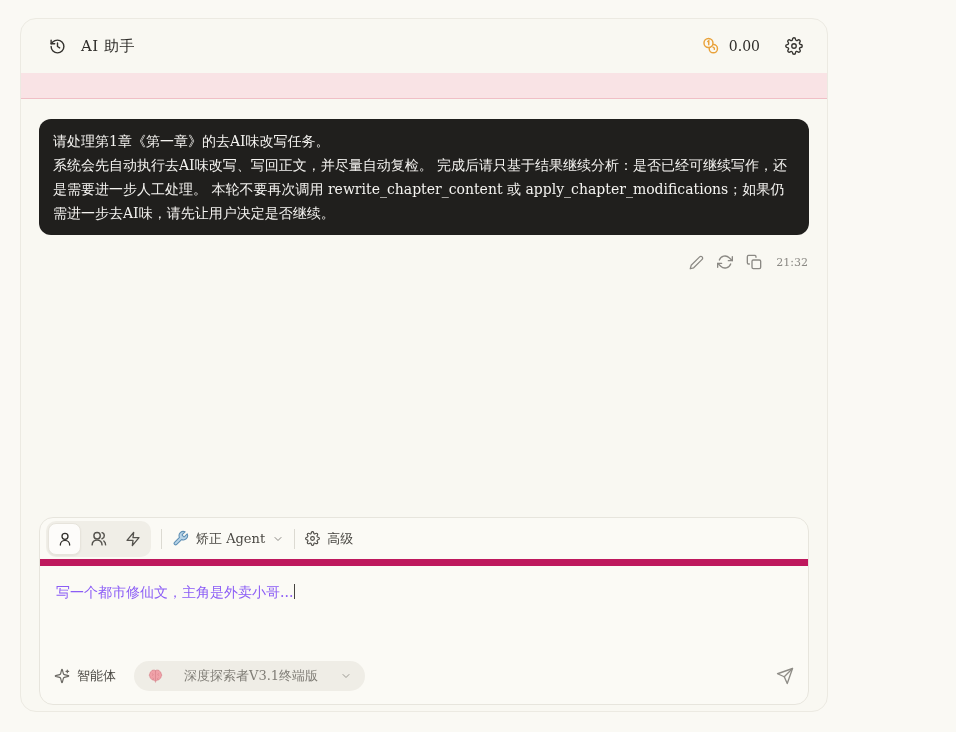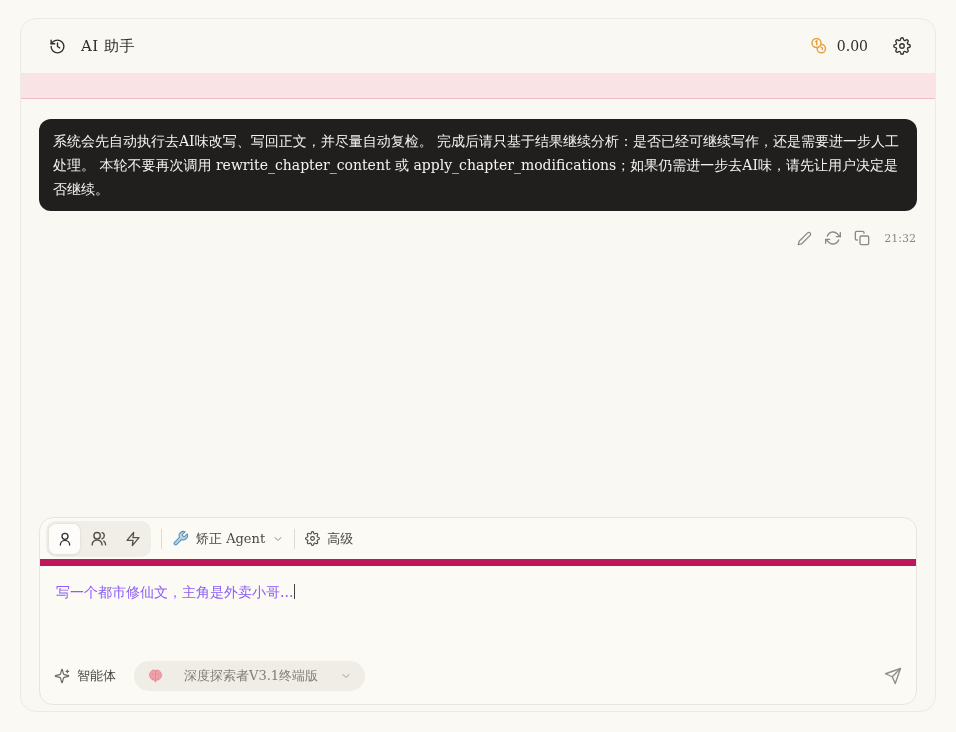--- a/index.html
+++ b/index.html
@@ -6,21 +6,21 @@
   html,body { width:956px; height:732px; }
   body {
     font-family: "DejaVu Serif", "Liberation Serif", serif;
     background:#faf9f4;
     color:#2f2d2a;
     overflow:hidden;
   }
   .page { position:relative; width:956px; height:732px; background:#faf9f4; }
 
   .panel {
-    position:absolute; left:20px; top:18px; width:916px; height:694px;
+    position:absolute; left:20px; top:18px; width:808px; height:694px;
     background:#f9f8f2;
     border:1px solid #eceae2;
     border-radius:16px;
     display:flex; flex-direction:column;
     overflow:hidden;
   }
 
   
   .topbar {
     height:54px; flex:0 0 54px;
@@ -166,20 +166,21 @@
             </svg>
           </span>
         </button>
       </div>
     </header>
 
     <div class="notice"></div>
 
     <div class="chat">
       <div class="bubble">
+        <p>请处理第1章《第一章》的去AI味改写任务。</p>
         <p>系统会先自动执行去AI味改写、写回正文，并尽量自动复检。 完成后请只基于结果继续分析：是否已经可继续写作，还是需要进一步人工处理。 本轮不要再次调用 rewrite_chapter_content 或 apply_chapter_modifications；如果仍需进一步去AI味，请先让用户决定是否继续。</p>
       </div>
       <div class="msg-actions">
         <button class="iconbtn">
           <span>
             <svg width="15" height="15" viewBox="0 0 24 24" fill="none" stroke="currentColor" stroke-width="2" stroke-linecap="round" stroke-linejoin="round">
               <path d="M17 3a2.828 2.828 0 1 1 4 4L7.5 20.5 2 22l1.5-5.5L17 3z"></path>
             </svg>
           </span>
         </button>

